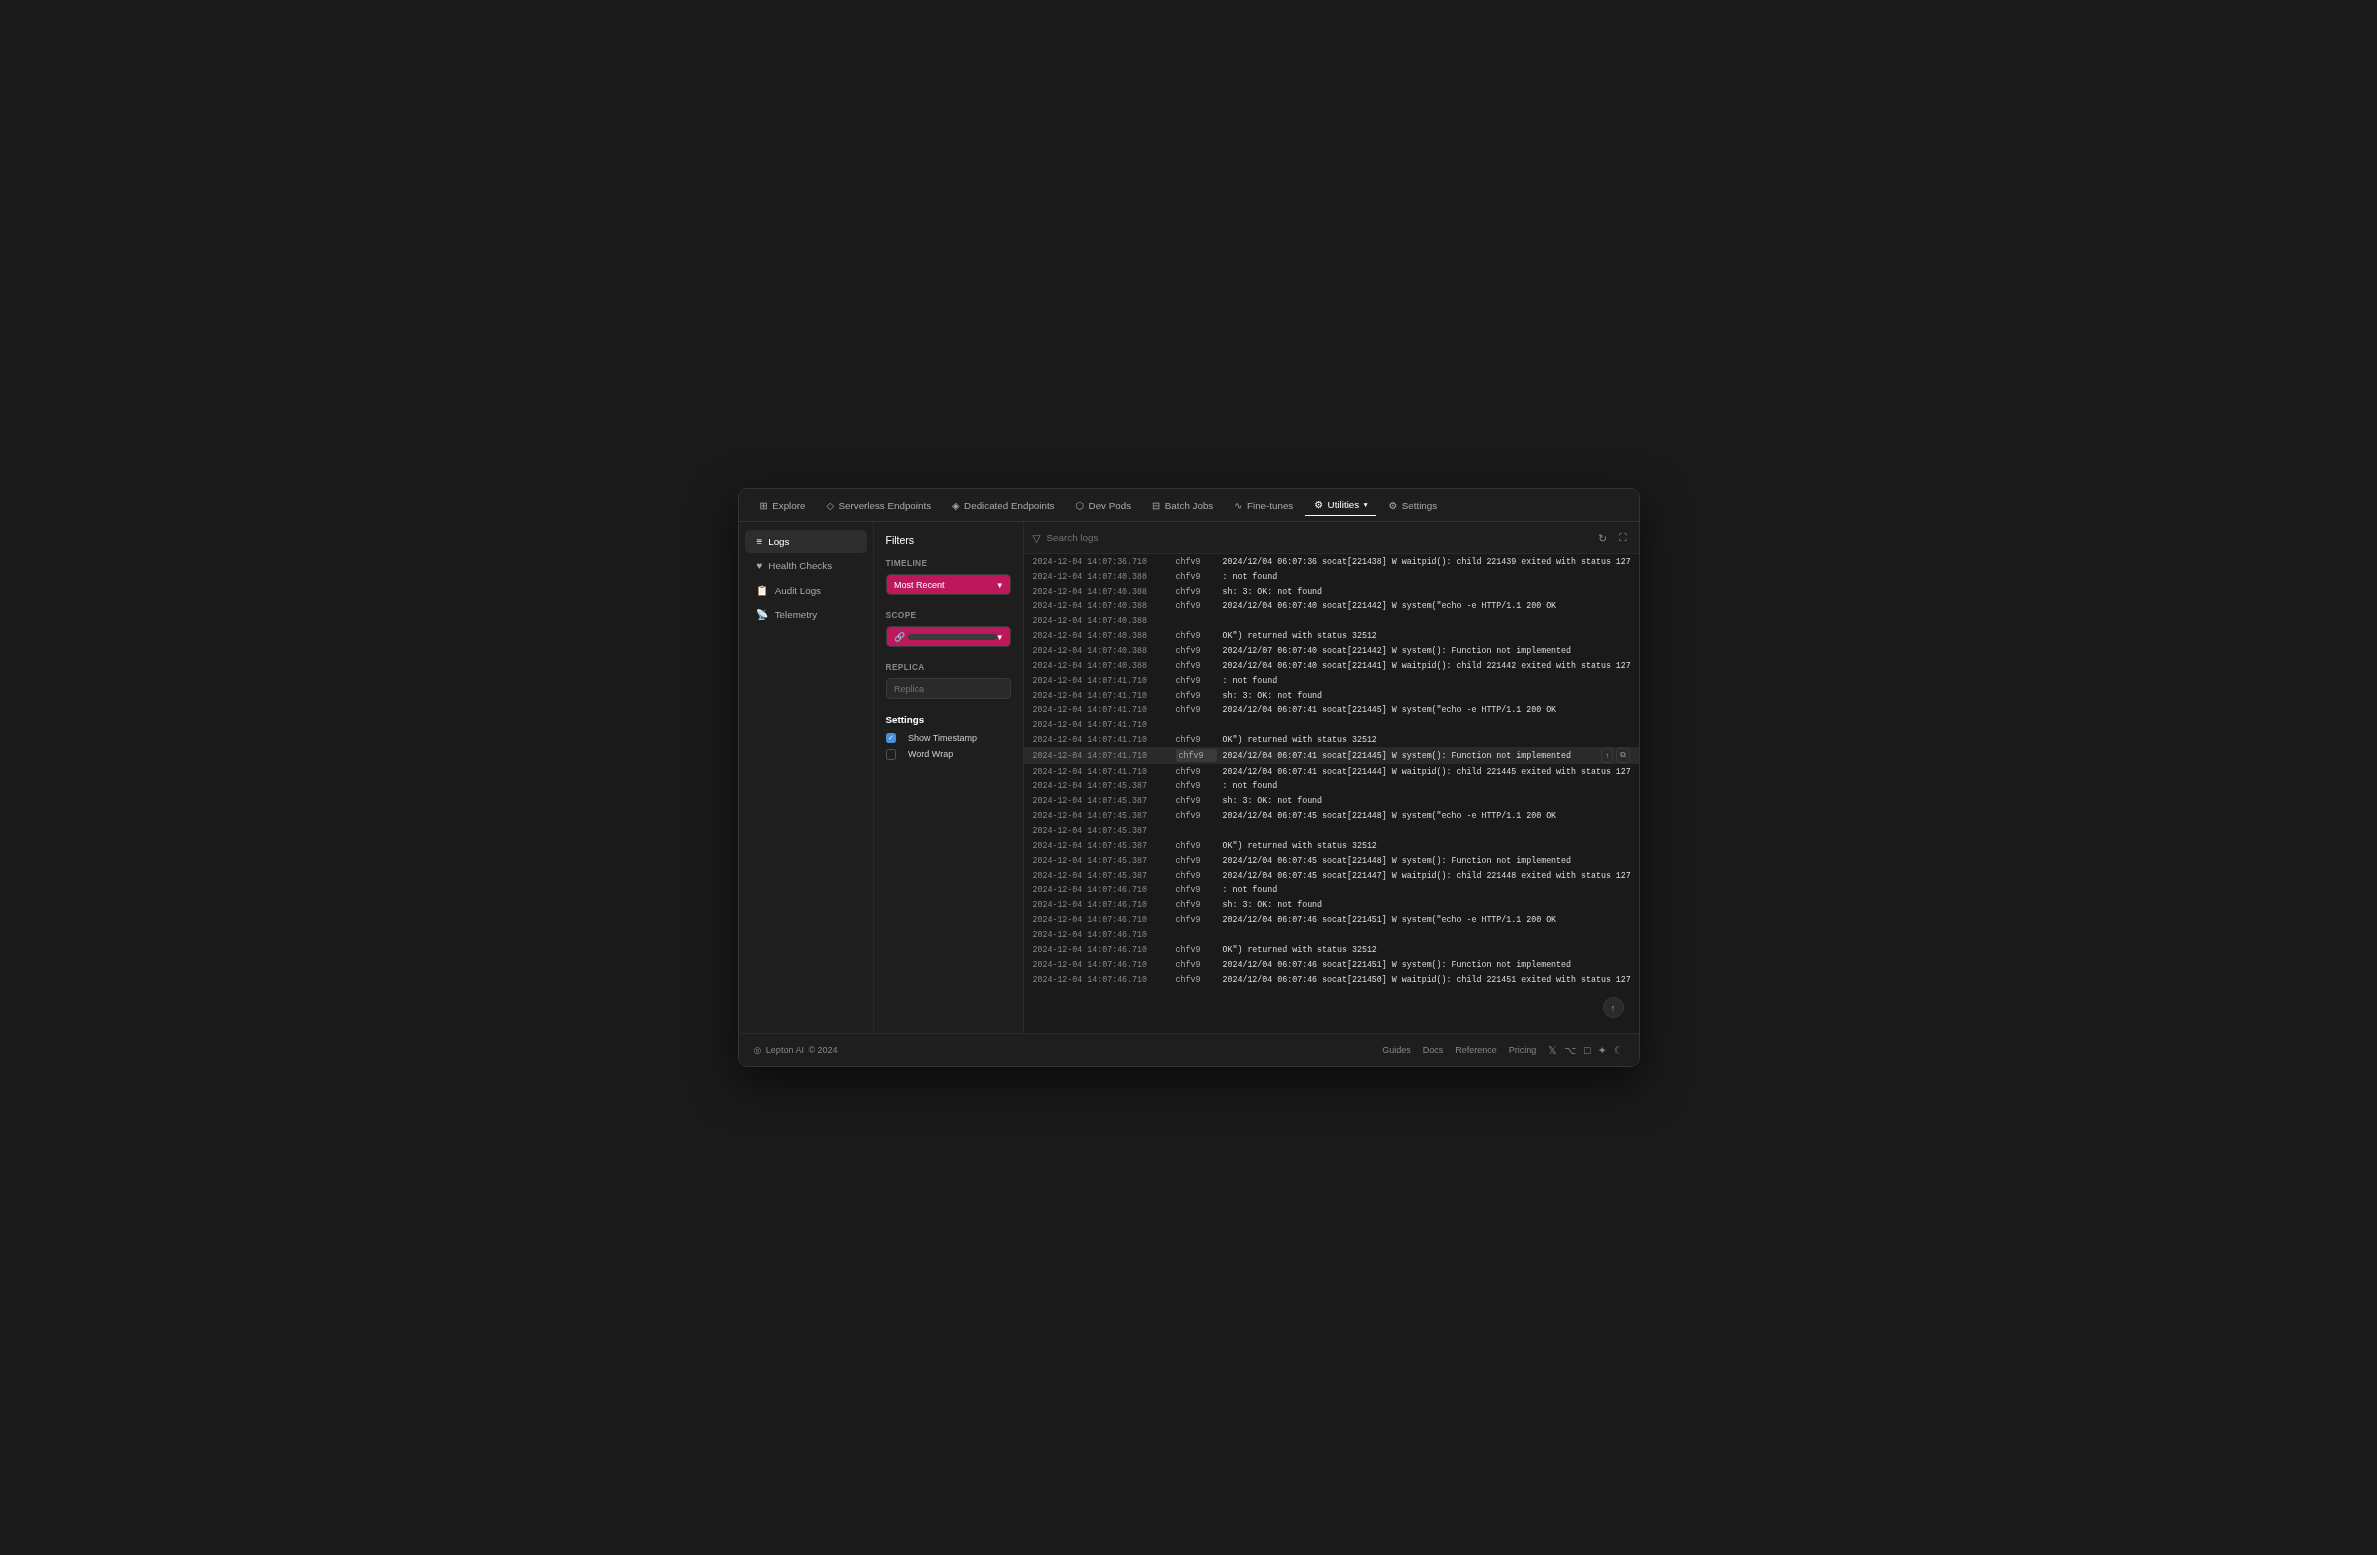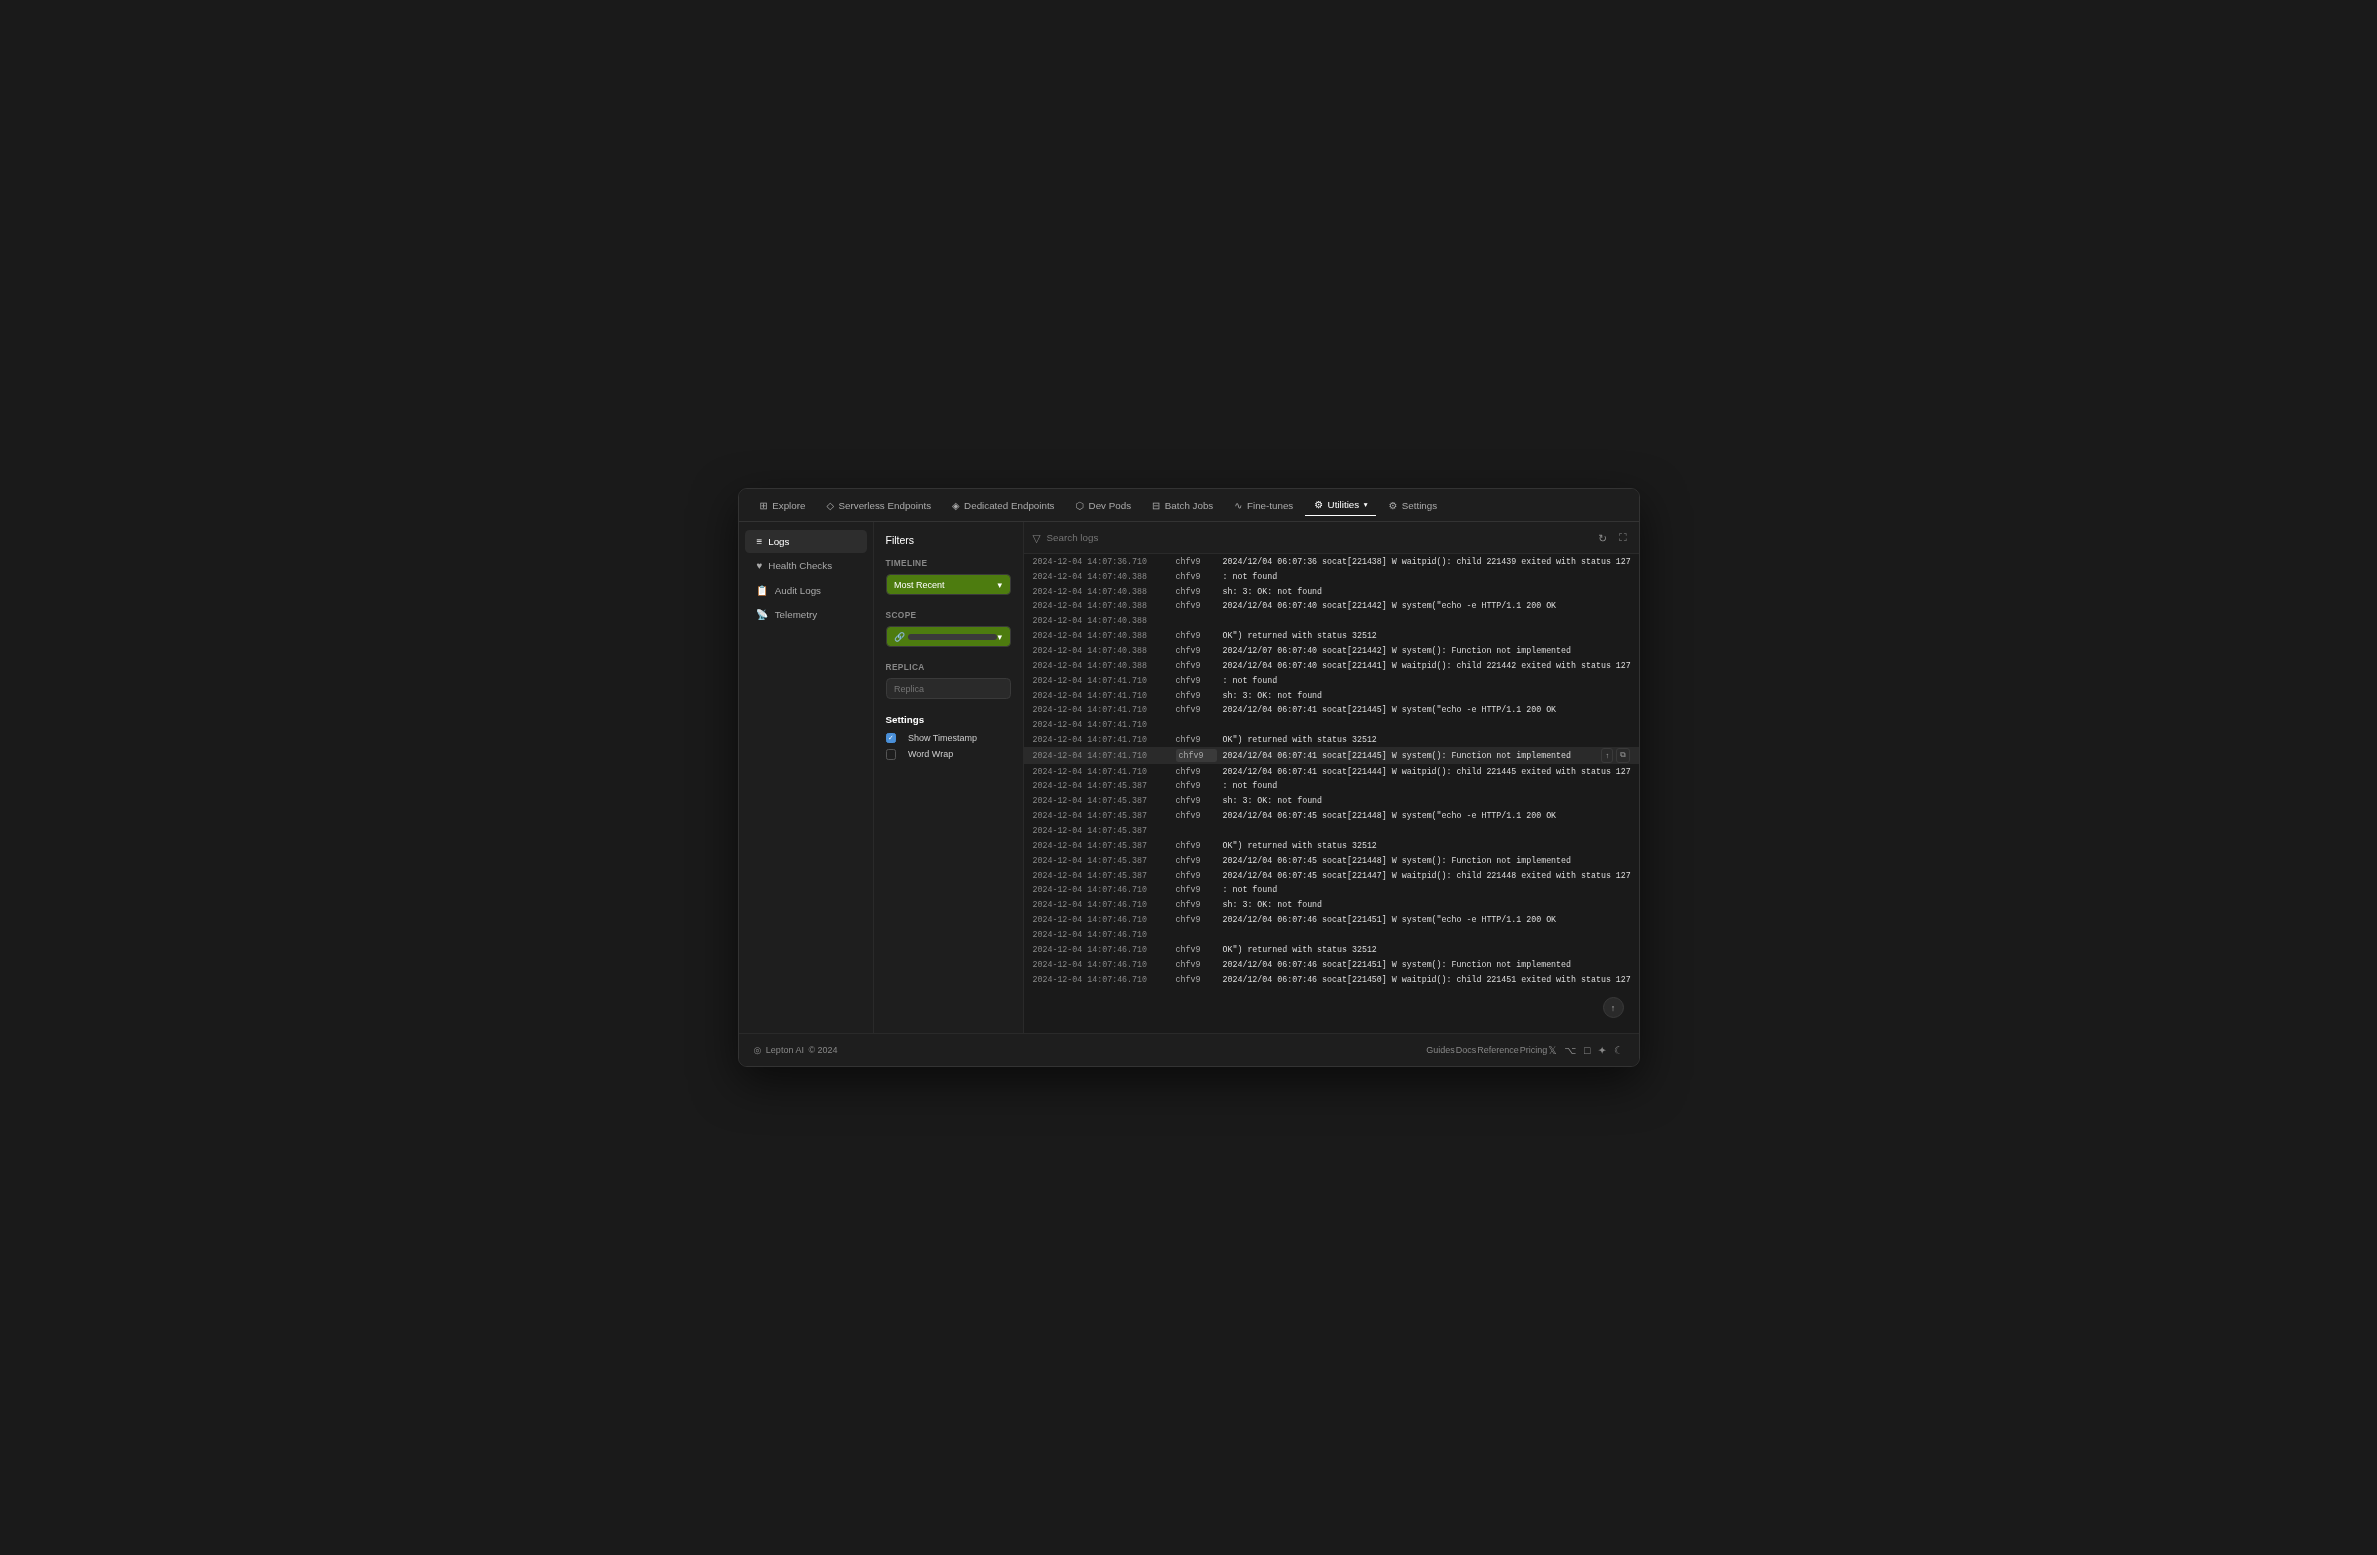--- a/index.html
+++ b/index.html
@@ -92,21 +92,21 @@
       font-size: 8.3px;
       font-weight: 600;
       text-transform: uppercase;
       letter-spacing: 0.4px;
       margin-bottom: 6px;
       margin-top: 12px;
     }
     .filter-section { margin-bottom: 15px; }
     .select-control {
       width: 100%;
-      background: #4d7c0f;
+      background: #be185d;
       border: 0.8px solid #3a3a3a;
       border-radius: 4.5px;
       color: #fff;
       font-size: 9px;
       padding: 4.5px 7.5px;
       display: flex;
       align-items: center;
       justify-content: space-between;
       cursor: pointer;
     }
@@ -275,21 +275,21 @@
     .footer-brand {
       display: flex;
       align-items: center;
       gap: 4.5px;
       color: #888;
       font-size: 9px;
     }
     .footer-links {
       display: flex;
       align-items: center;
-      gap: 1px;
+      gap: 12px;
       color: #888;
       font-size: 9px;
     }
     .footer-link {
       cursor: pointer;
       color: #888;
     }
     .footer-icons {
       display: flex;
       align-items: center;

